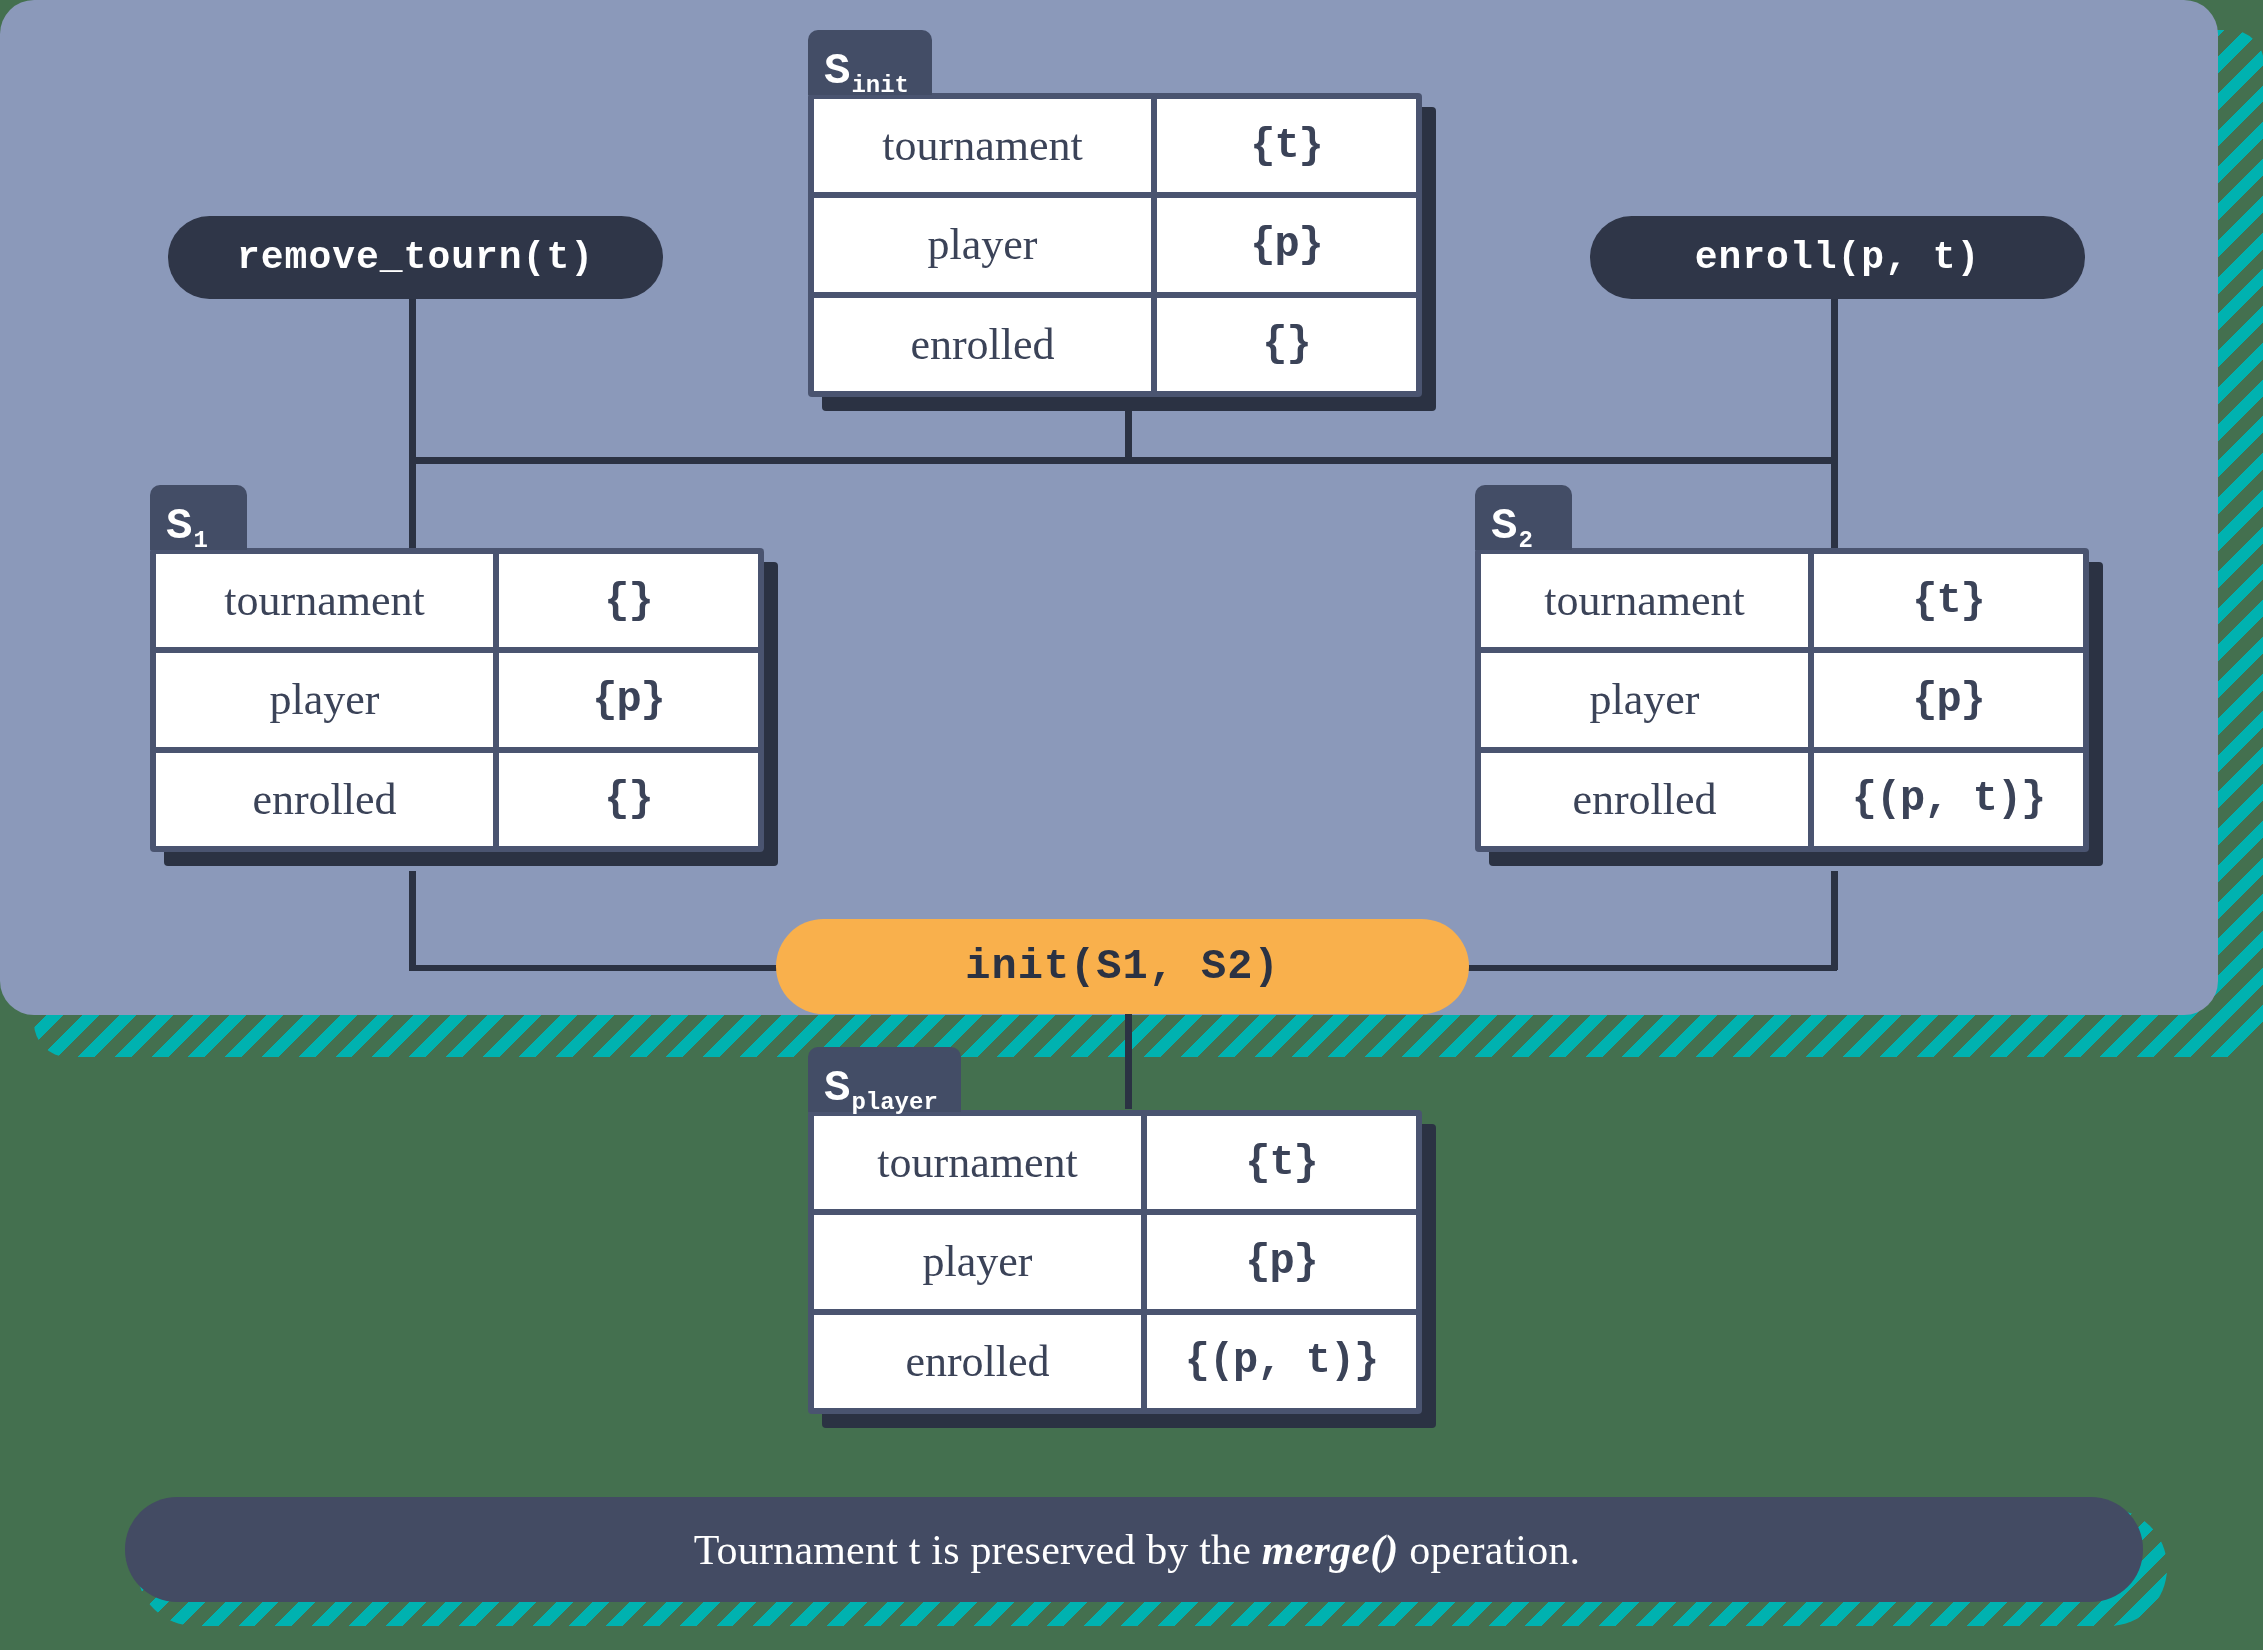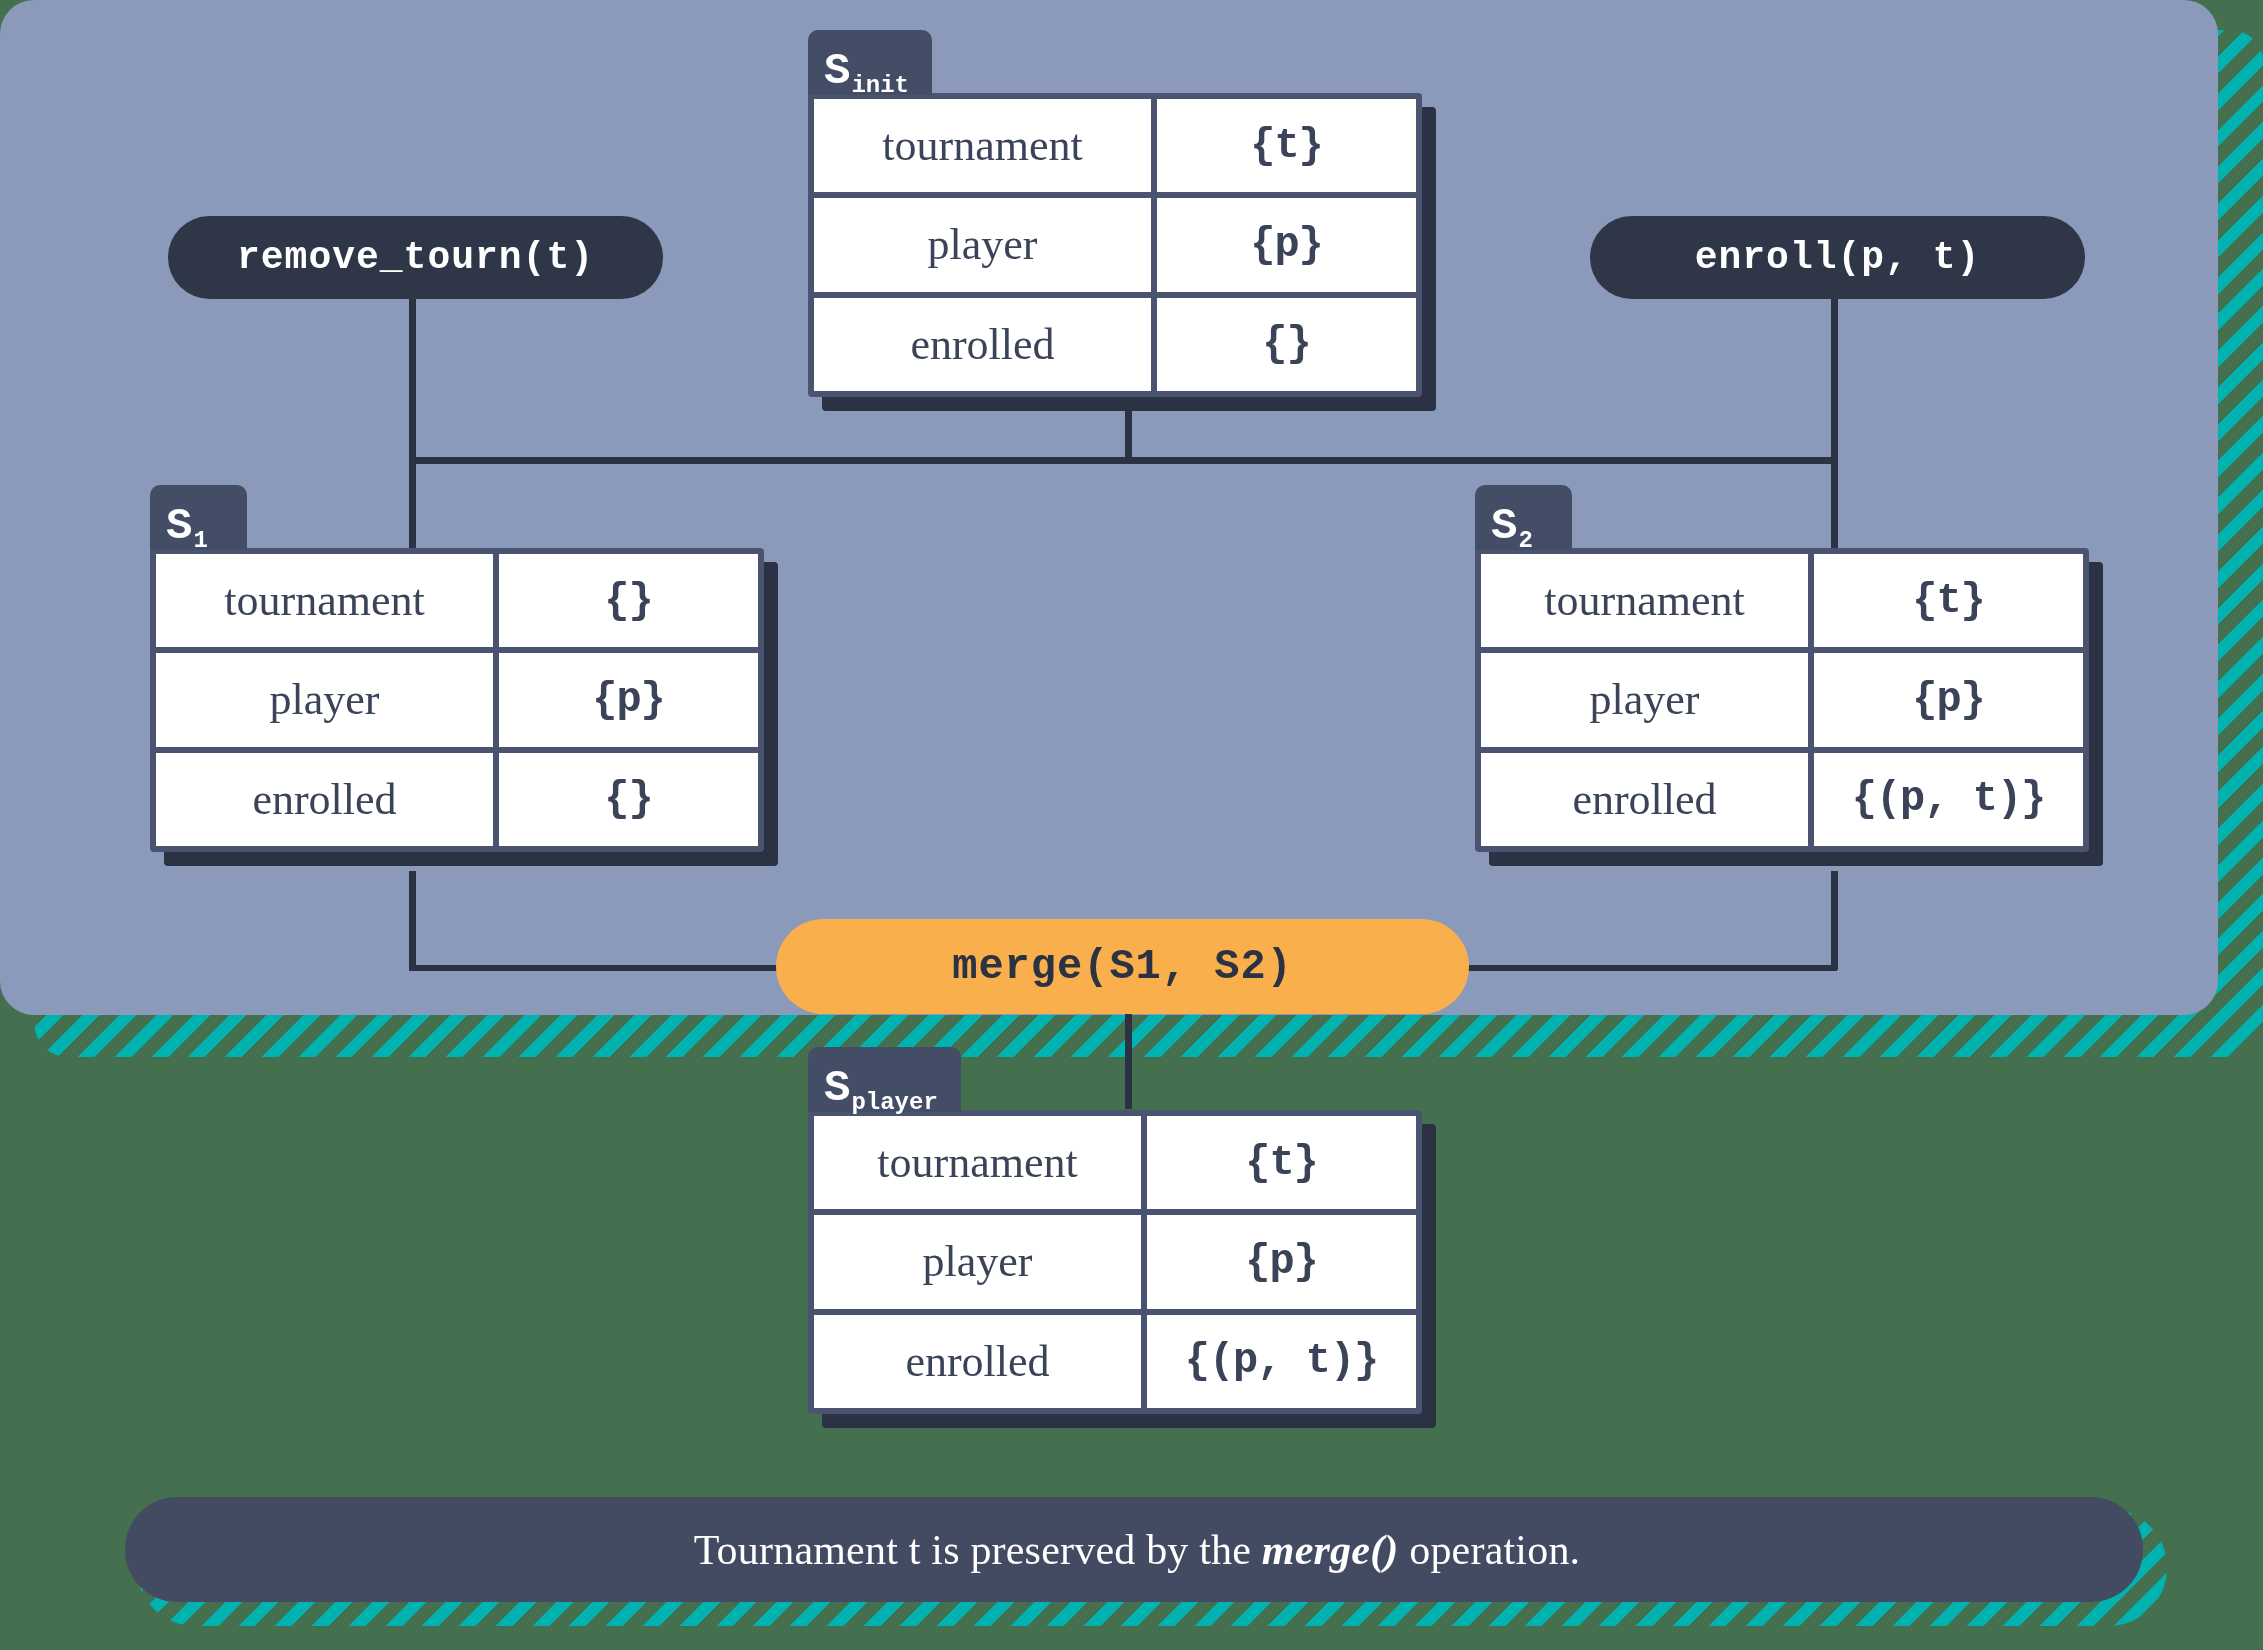--- a/index.html
+++ b/index.html
@@ -174,21 +174,21 @@
 
   <div class="pill dark" style="left:1590px;top:216px;width:495px;height:83px;font-size:38px;">
     <span>enroll(p, t)</span>
   </div>
 
   <div class="pill dark" style="left:168px;top:216px;width:495px;height:83px;font-size:38px;">
     <span>remove_tourn(t)</span>
   </div>
 
   <div class="pill accent" style="left:776px;top:919px;width:693px;height:95px;font-size:42px;">
-    <span>merge(S1, S2)</span>
+    <span>init(S1, S2)</span>
   </div>
 
   <div class="state" style="left:808px;top:30px;width:620px;height:381px;">
     <div class="tab" style="width:124px;height:65px;">
       <span class="tab-s">S</span>
       <span class="tab-sub">init</span>
     </div>
     <div class="tbl-shadow" style="left:14px;top:77px;width:614px;height:304px;"></div>
     <div class="tbl" style="left:0px;top:63px;width:614px;height:304px;">
       <div class="trow">

